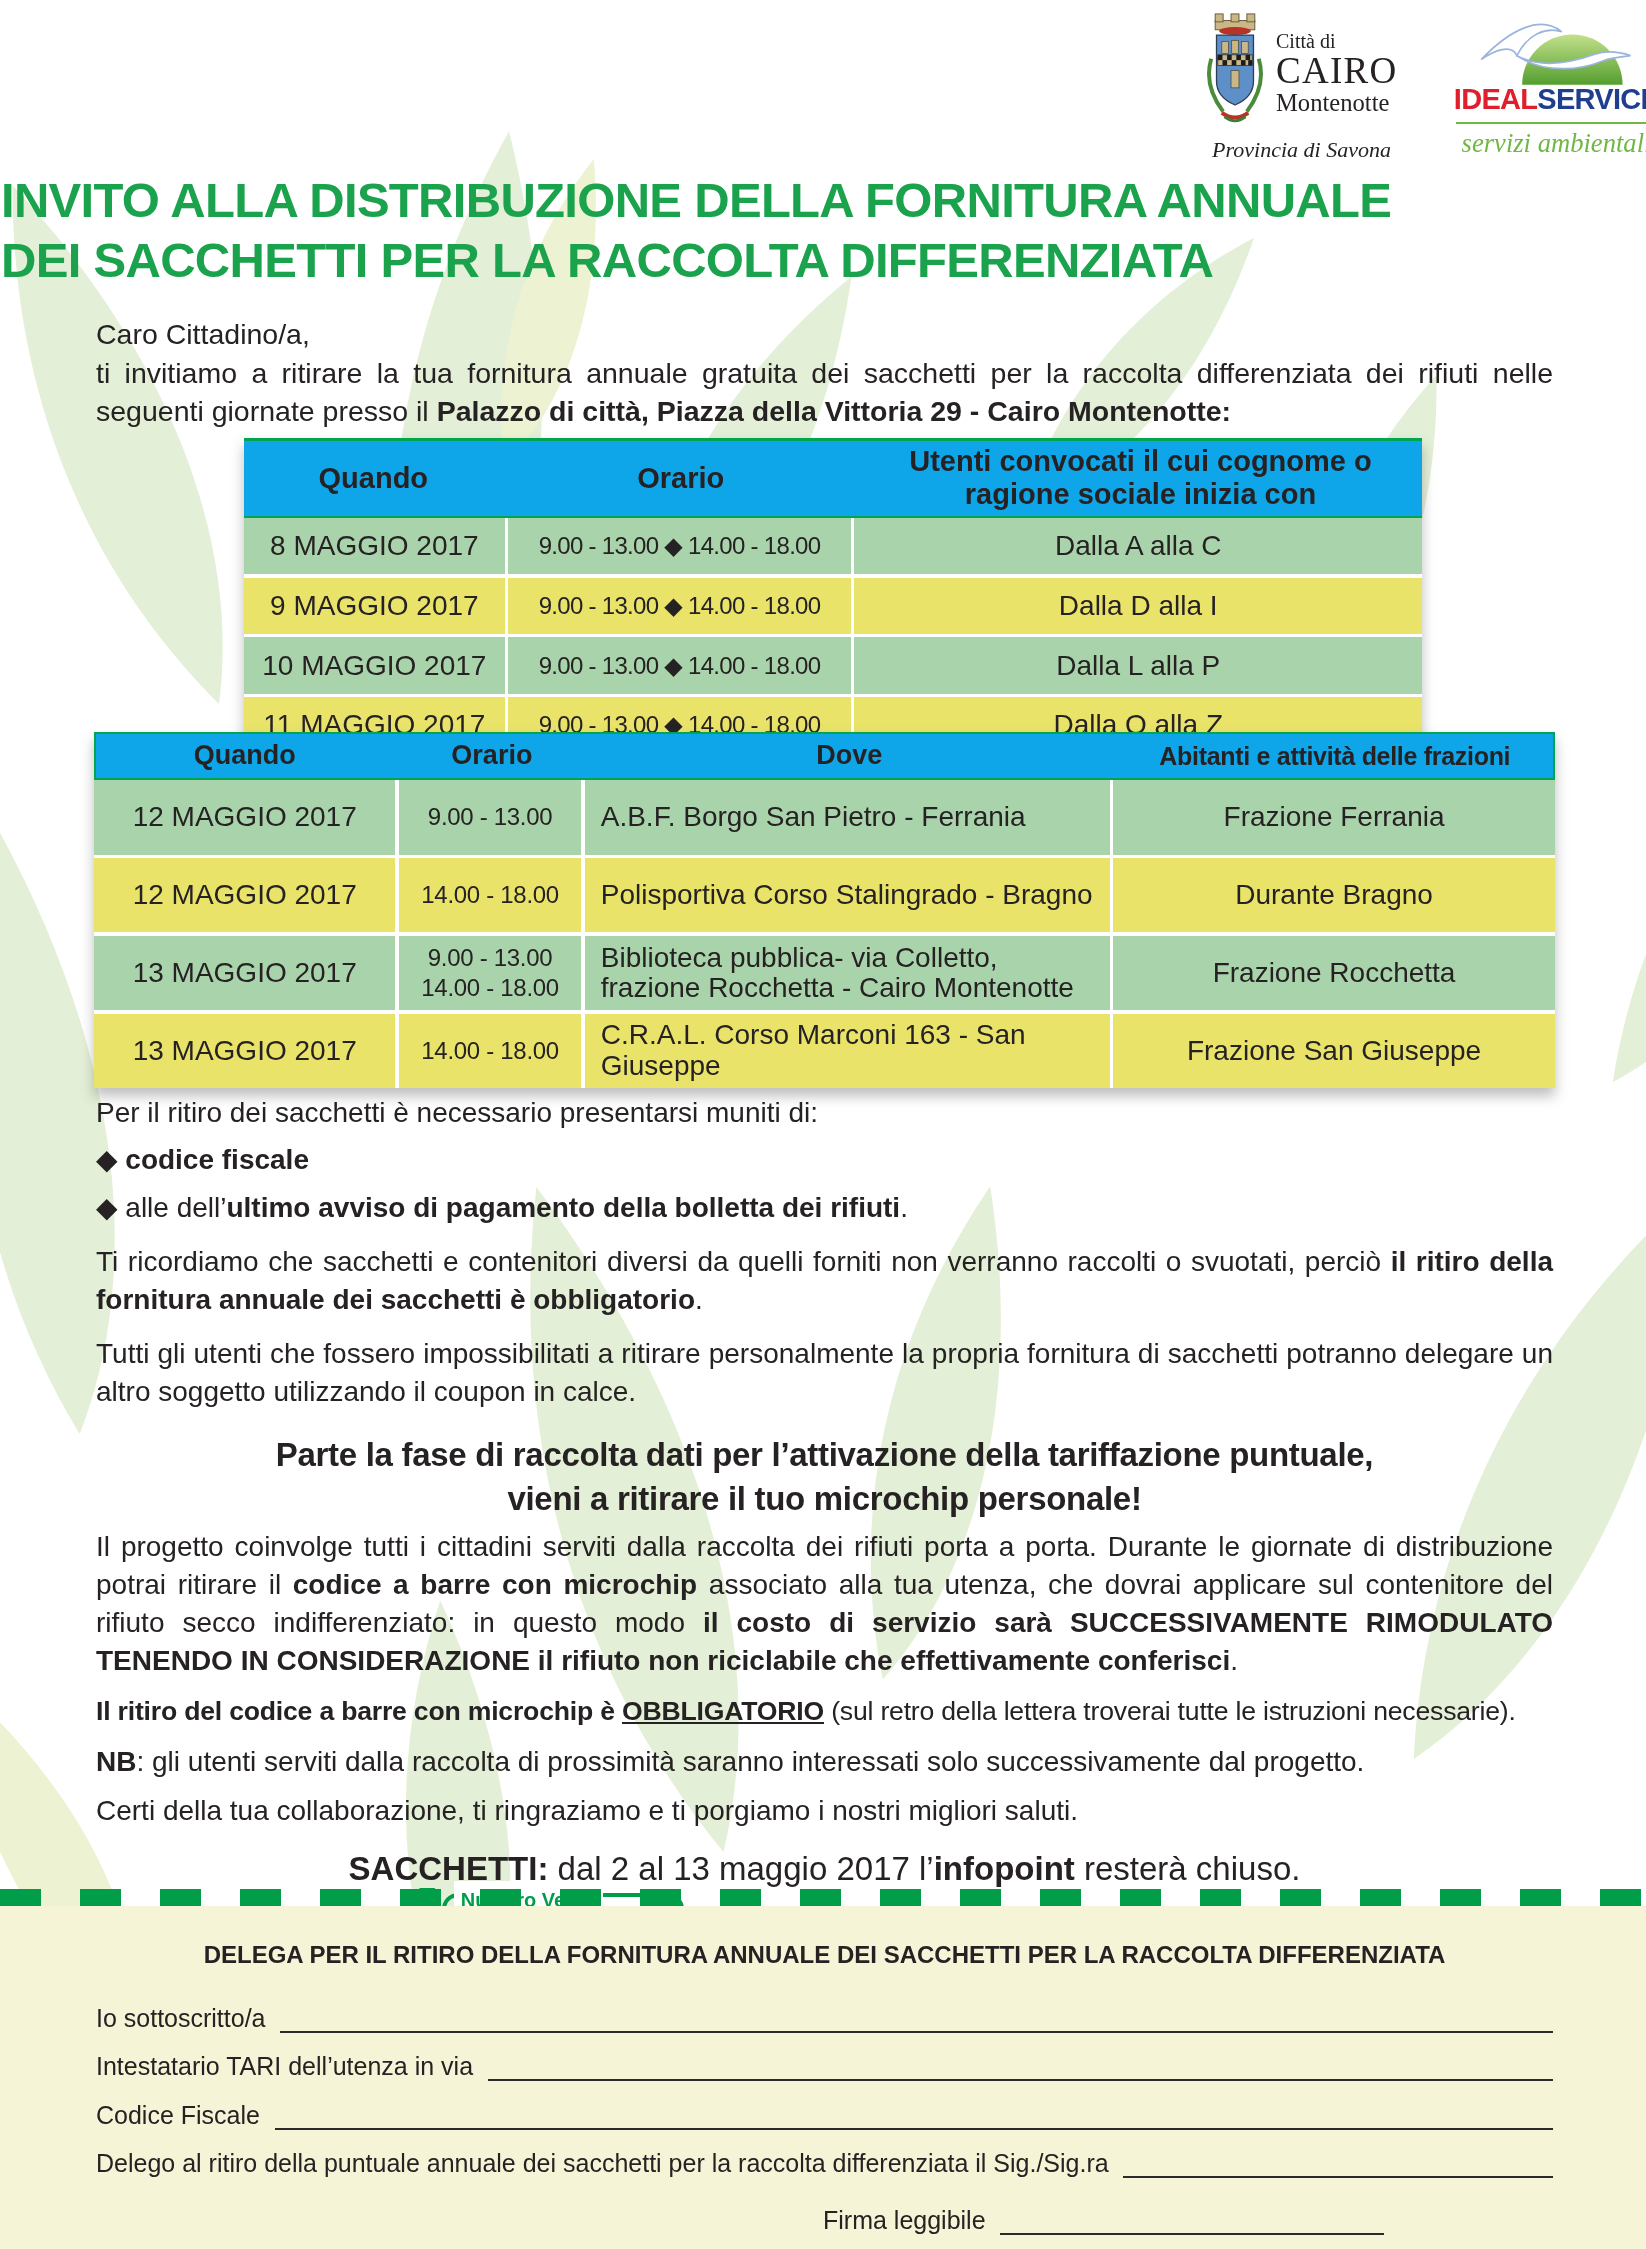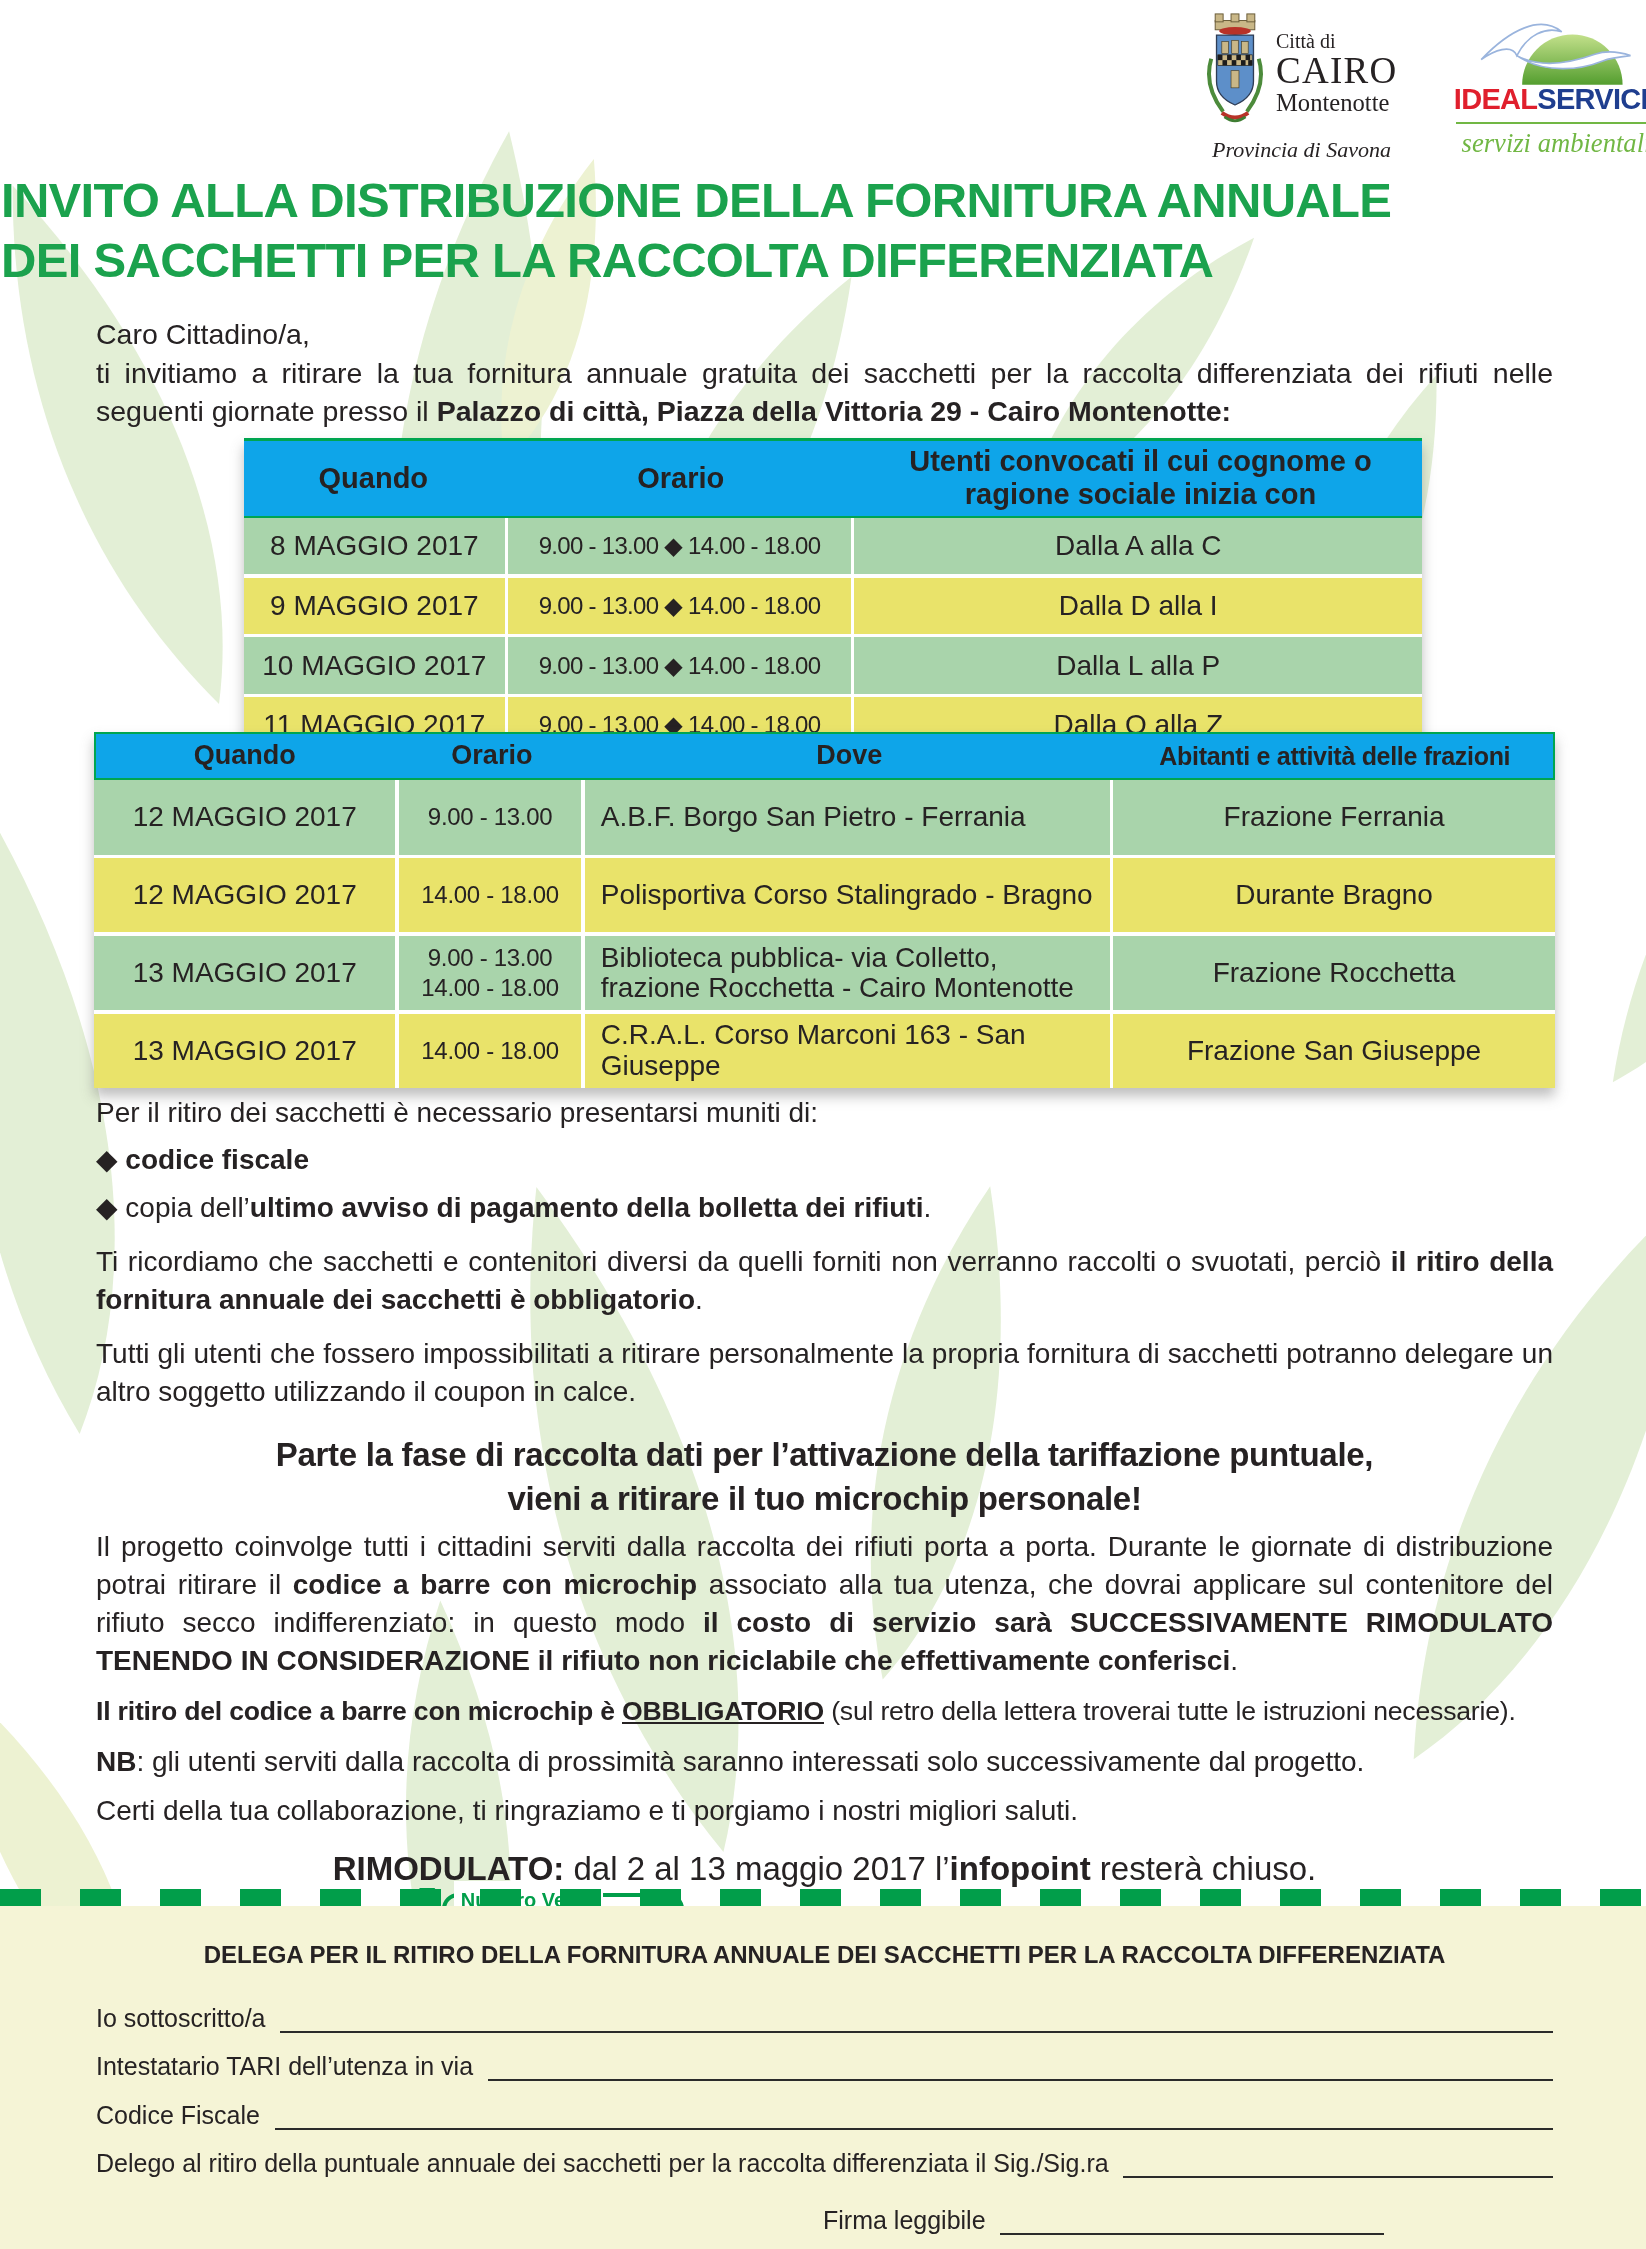--- a/index.html
+++ b/index.html
@@ -260,33 +260,33 @@
         <div class="c orario2">14.00 - 18.00</div>
         <div class="c dove">C.R.A.L. Corso Marconi 163 - San Giuseppe</div>
         <div class="c">Frazione San Giuseppe</div>
       </div>
     </div>
   </div>
 
   <div class="lower">
     <p>Per il ritiro dei sacchetti è necessario presentarsi muniti di:</p>
     <p class="bullet"><span>◆ </span><span class="b">codice fiscale</span></p>
-    <p class="bullet"><span>◆ copia dell’</span><span class="b">ultimo avviso di pagamento della bolletta dei rifiuti</span><span>.</span></p>
+    <p class="bullet"><span>◆ alle dell’</span><span class="b">ultimo avviso di pagamento della bolletta dei rifiuti</span><span>.</span></p>
     <p class="para-j"><span>Ti ricordiamo che sacchetti e contenitori diversi da quelli forniti non verranno raccolti o svuotati, perciò </span><span class="b">il ritiro della fornitura annuale dei sacchetti è obbligatorio</span><span>.</span></p>
     <p class="para-j">Tutti gli utenti che fossero impossibilitati a ritirare personalmente la propria fornitura di sacchetti potranno delegare un altro soggetto utilizzando il coupon in calce.</p>
 
     <div class="chip-h">
       <div>Parte la fase di raccolta dati per l’attivazione della tariffazione puntuale,</div>
       <div>vieni a ritirare il tuo microchip personale!</div>
     </div>
     <p class="para-j" style="margin-top:6.6px !important;"><span>Il progetto coinvolge tutti i cittadini serviti dalla raccolta dei rifiuti porta a porta. Durante le giornate di distribuzione potrai ritirare il </span><span class="b">codice a barre con microchip</span><span> associato alla tua utenza, che dovrai applicare sul contenitore del rifiuto secco indifferenziato: in questo modo </span><span class="b">il costo di servizio sarà SUCCESSIVAMENTE RIMODULATO TENENDO IN CONSIDERAZIONE  il rifiuto non riciclabile che effettivamente conferisci</span><span>.</span></p>
     <p class="obbl"><span class="b">Il ritiro del codice a barre con microchip è </span><span class="b u">OBBLIGATORIO</span><span> (sul retro della lettera troverai tutte le istruzioni necessarie).</span></p>
     <p class="nbline"><span class="b">NB</span><span>: gli utenti serviti dalla raccolta di prossimità saranno interessati solo successivamente dal progetto.</span></p>
     <p class="closing">Certi della tua collaborazione, ti ringraziamo e ti porgiamo i nostri migliori saluti.</p>
-    <p class="attention"><span class="b">RIMODULATO:</span><span> dal 2 al 13 maggio 2017 l’</span><span class="b">infopoint</span><span> resterà chiuso.</span></p>
+    <p class="attention"><span class="b">SACCHETTI:</span><span> dal 2 al 13 maggio 2017 l’</span><span class="b">infopoint</span><span> resterà chiuso.</span></p>
 
     <div class="contact">
       <span class="pi-label">Per informazioni:</span>
       <span class="nv-wrap">
         <svg class="phone-svg" width="49" height="100" viewBox="0 0 74 150">
           <path d="M58 10 C 14 40, 14 110, 58 140" fill="none" stroke="#019e4a" stroke-width="30" stroke-linecap="round"></path>
         </svg>
         <span class="nv-box">
           <span class="nv-label">Numero Verde</span>
           <span class="nv-number">800 827022</span>

